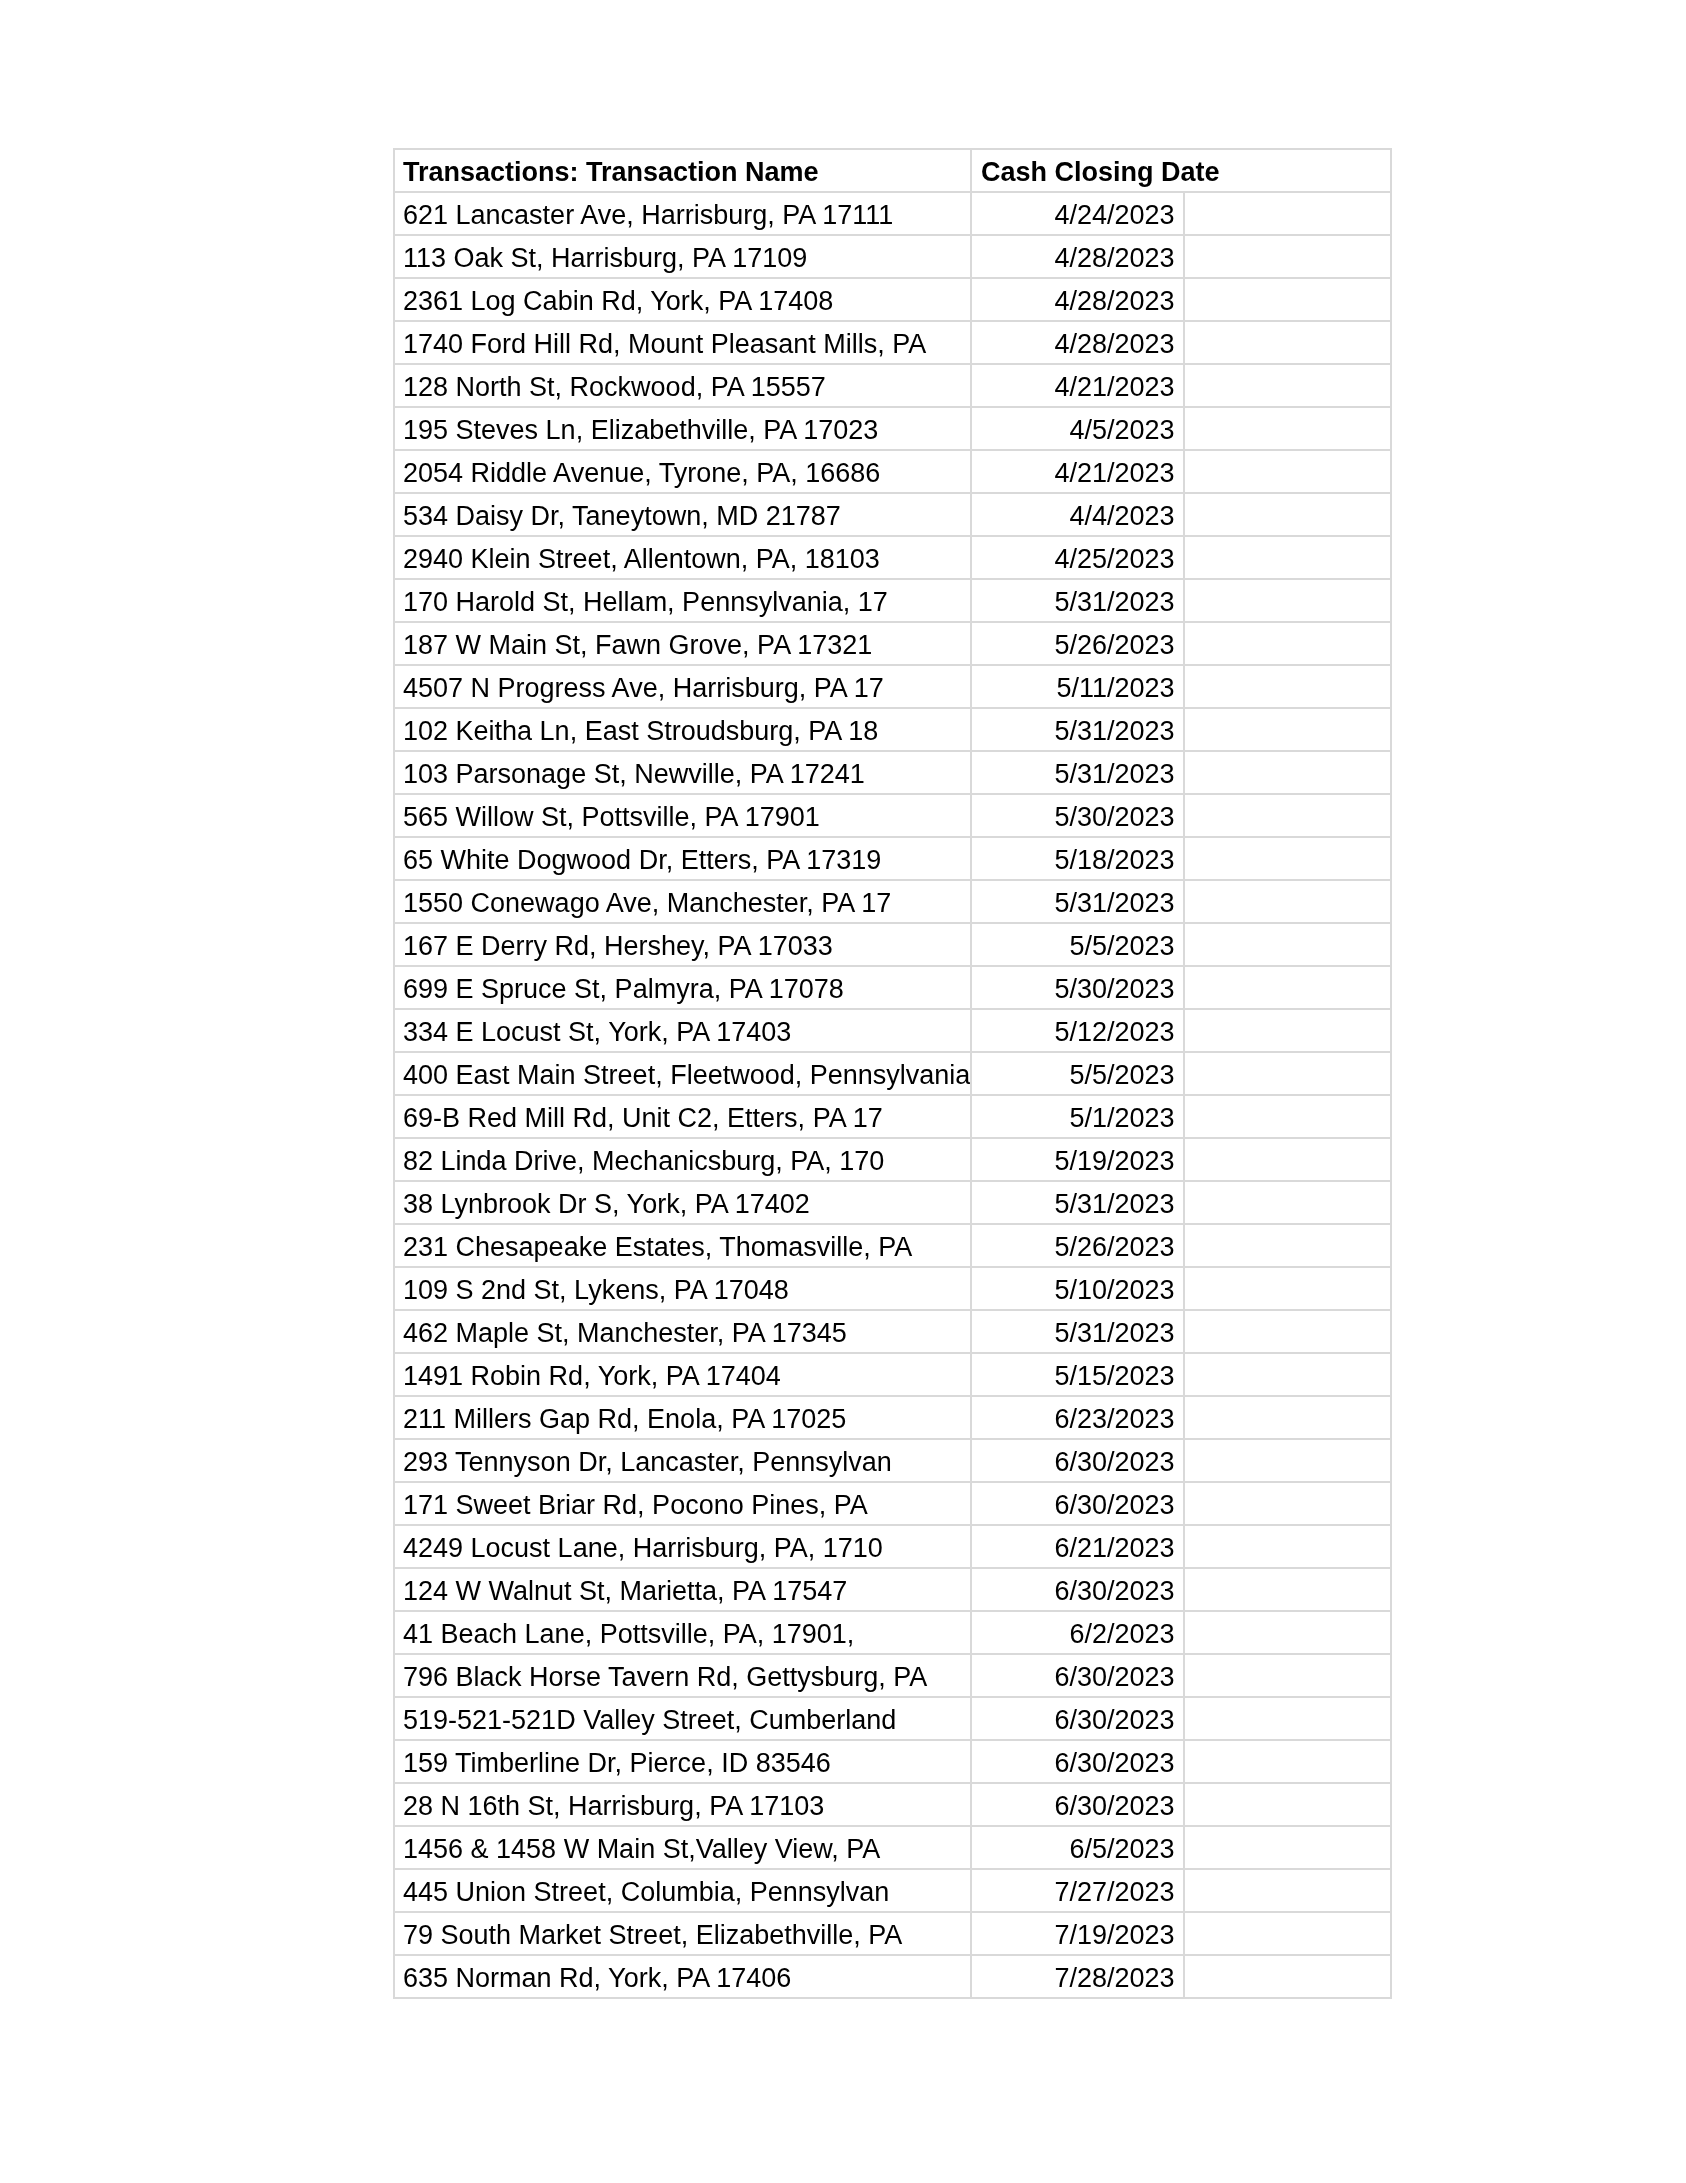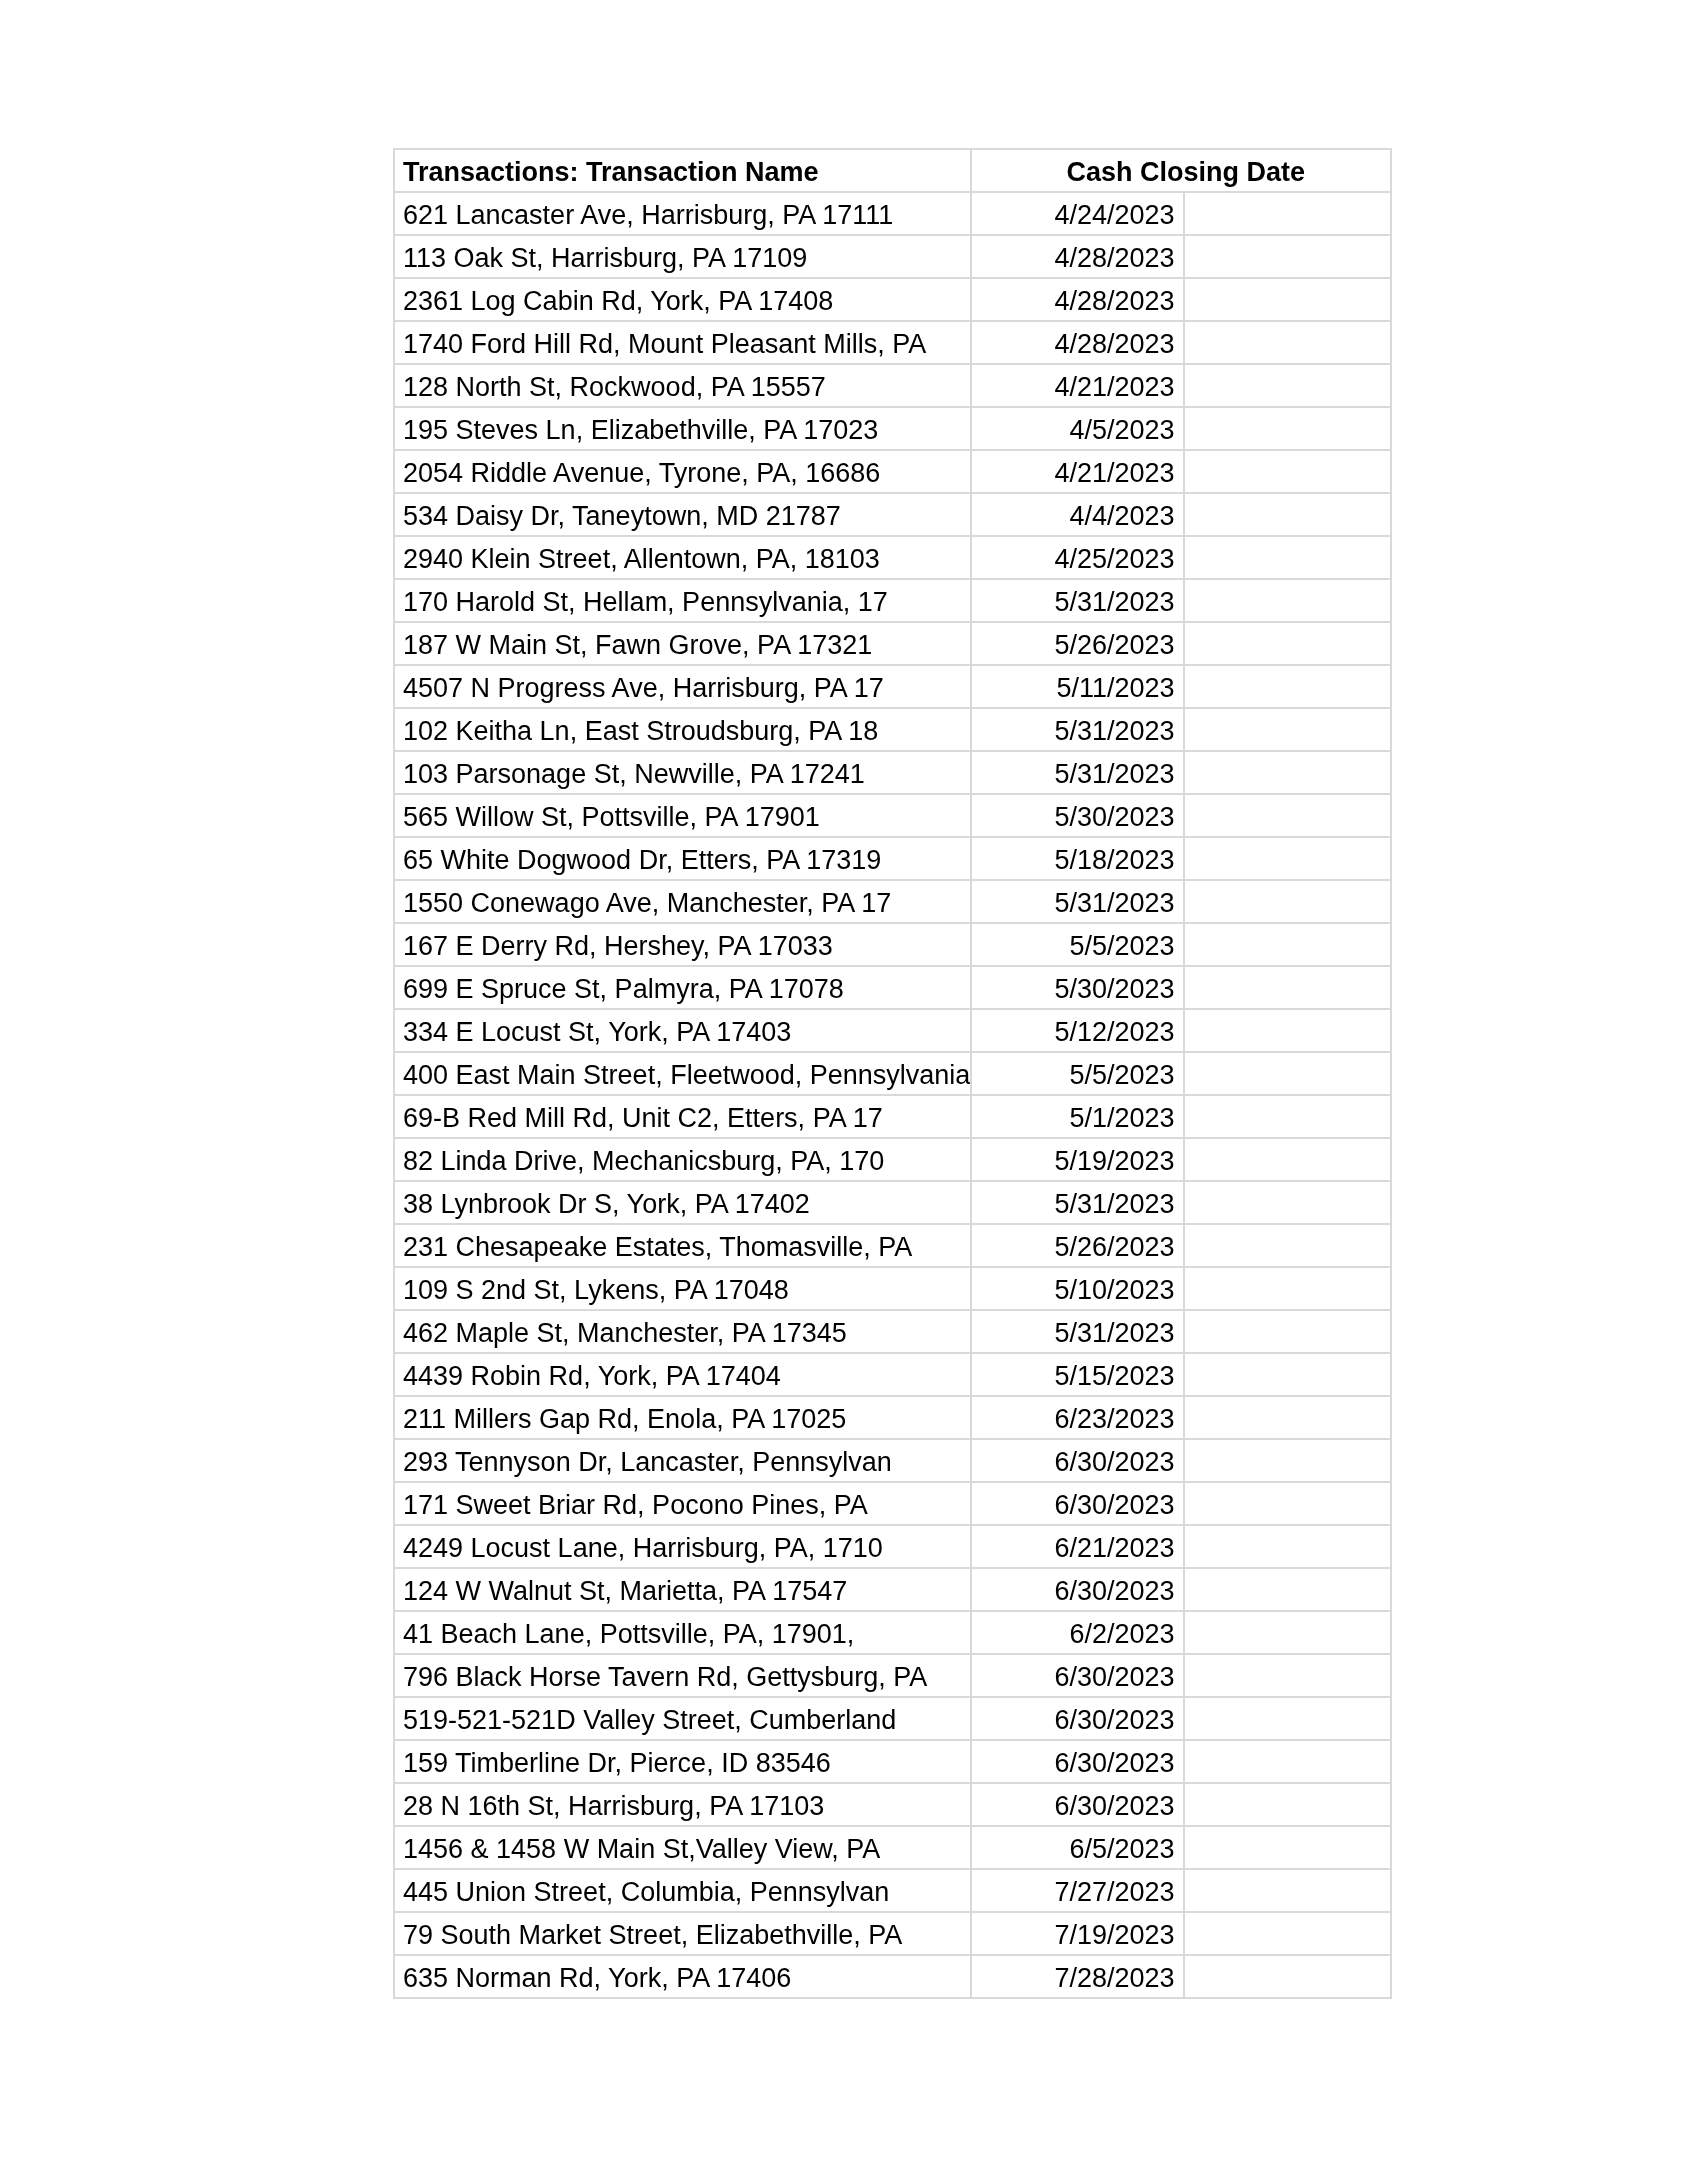--- a/index.html
+++ b/index.html
@@ -33,21 +33,21 @@
     white-space: nowrap;
     overflow: hidden;
     box-sizing: border-box;
   }
   th.h-name {
     text-align: left;
     font-weight: bold;
     padding: 0 0 5.1px 8px;
   }
   th.h-date {
-    text-align: center;
+    text-align: left;
     font-weight: bold;
     padding: 0 0 5.1px 8.7px;
   }
   td.c-name {
     text-align: left;
     padding: 0 0 5.1px 8px;
   }
   td.c-date {
     text-align: right;
     padding: 0 8.7px 5.1px 0;
@@ -231,21 +231,21 @@
           <td class="c-empty"></td>
         </tr>
 
         <tr>
           <td class="c-name">462 Maple St, Manchester, PA 17345</td>
           <td class="c-date">5/31/2023</td>
           <td class="c-empty"></td>
         </tr>
 
         <tr>
-          <td class="c-name">4439 Robin Rd, York, PA 17404</td>
+          <td class="c-name">1491 Robin Rd, York, PA 17404</td>
           <td class="c-date">5/15/2023</td>
           <td class="c-empty"></td>
         </tr>
 
         <tr>
           <td class="c-name">211 Millers Gap Rd, Enola, PA 17025</td>
           <td class="c-date">6/23/2023</td>
           <td class="c-empty"></td>
         </tr>
 

